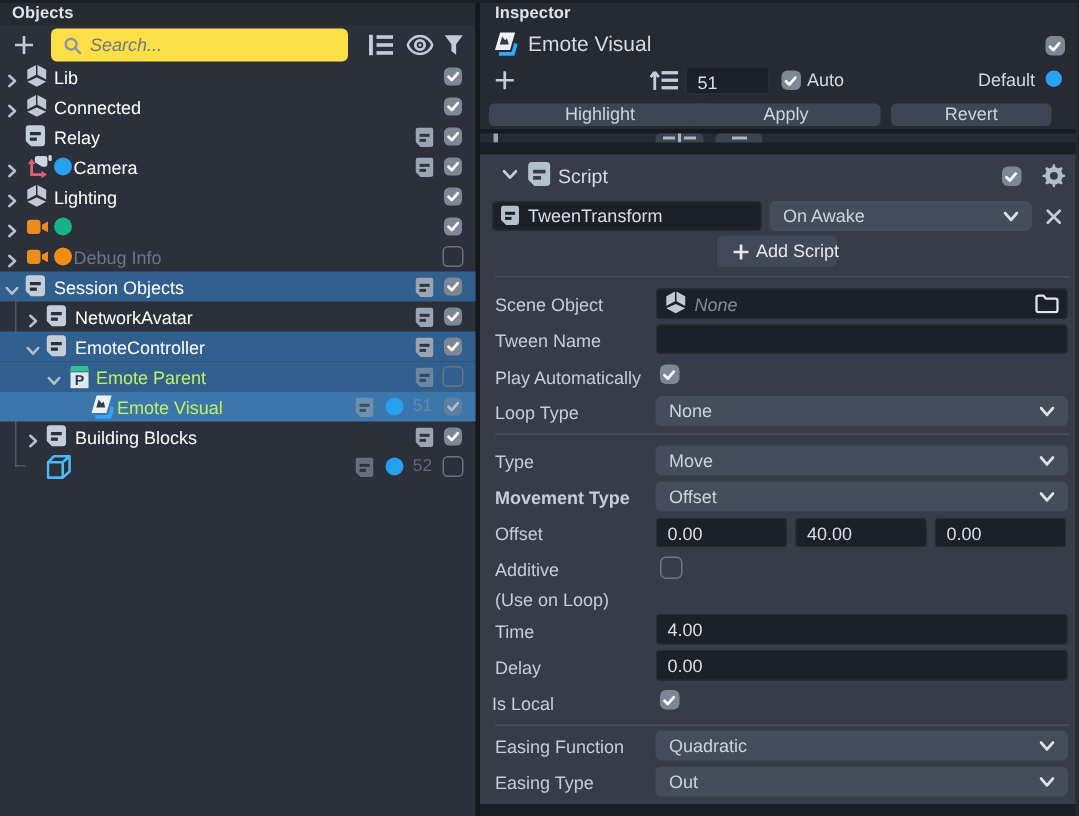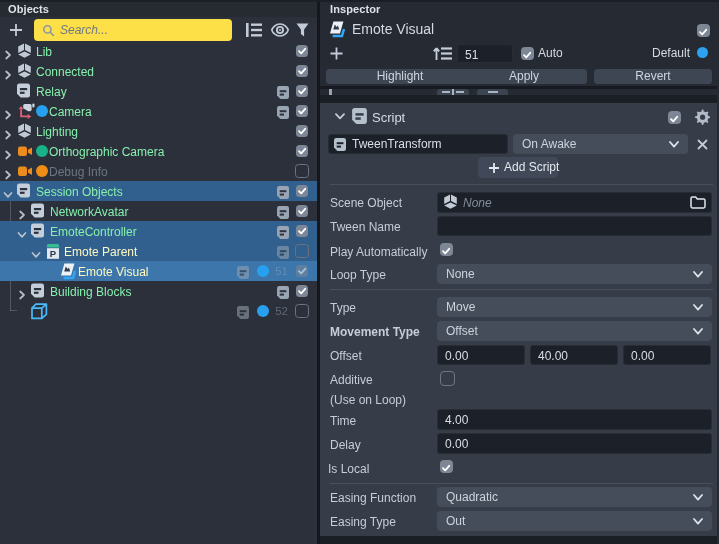--- a/index.html
+++ b/index.html
@@ -9,25 +9,25 @@
   #left{position:absolute;left:0;top:0;width:317px;height:544px;background:#2b303a;}
   #ldiv{position:absolute;left:317px;top:0;width:3px;height:544px;background:#14171c;}
   .phead{font-size:11px;font-weight:bold;color:#dde3eb;letter-spacing:0.1px;}
   
   #searchbox{position:absolute;left:34px;top:19px;width:198px;height:22px;background:#fde047;border-radius:4px;}
   #searchbox .ph{position:absolute;left:26px;top:4px;font-size:12px;font-style:italic;color:#6e7884;}
   
   .row{position:absolute;left:0;width:317px;height:20px;}
   .row .chev{position:absolute;top:5px;width:10px;height:10px;}
   .row .icon{position:absolute;top:2px;width:16px;height:16px;}
-  .row .lbl{position:absolute;top:3.5px;font-size:12px;color:#86efac;white-space:nowrap;}
+  .row .lbl{position:absolute;top:3.5px;font-size:12px;color:#ffffff;white-space:nowrap;}
   .dim .lbl{color:#6d7682;}
   .sel{background:#31608f;}
   .sel2{background:#3d76ab;}
-  .sel.dim .lbl,.sel2.dim .lbl{color:#fef9c3;}
+  .sel.dim .lbl,.sel2.dim .lbl{color:#bef264;}
   .cb{position:absolute;top:4px;left:296px;width:12px;height:12px;border-radius:3.5px;background:#7d8795;}
   .cb svg{position:absolute;left:0;top:0;}
   .cb.off{background:transparent;border:1.5px solid #6b7380;left:295px;top:3px;}
   .mini{position:absolute;top:4px;left:277px;width:12px;height:13px;}
   .dot{position:absolute;top:4px;width:12px;height:12px;border-radius:50%;}
   .num{position:absolute;top:4px;width:18px;font-size:11.5px;text-align:right;}
   
   #right{position:absolute;left:320px;top:0;width:399px;height:544px;background:#262b33;}
   #card{position:absolute;left:320px;top:103px;width:399px;height:433px;background:#363d48;}
   #band1{position:absolute;left:320px;top:95px;width:399px;height:8px;background:#1a1e25;}
@@ -178,21 +178,20 @@
     </div>
     <div class="row" style="top:141px;">
       <div class="chev" style="left:3px;"><svg width="10" height="10" viewBox="0 0 10 10">
           <path d="M3.2 1.5 L7 5 L3.2 8.5" stroke="#b6c0cc" stroke-width="1.7" fill="none" stroke-linecap="round" stroke-linejoin="round"></path>
         </svg></div>
       <div class="icon" style="left:17px;"><svg width="17" height="16" viewBox="0 0 17 16">
           <rect x="1" y="3.5" width="9" height="9.5" rx="2.2" fill="#ec8b1e"></rect>
           <path d="M11 6.8 L15 4.6 L15 11.9 L11 9.7 Z" fill="#ec8b1e"></path>
         </svg></div>
       <div class="dot" style="left:36px;background:#17b287;"></div>
-      <div class="lbl" style="left:49px;">Orthographic Camera</div>
       <div class="cb">
         <svg width="12" height="12" viewBox="0 0 12 12">
           <path d="M3 6.2 L5.2 8.4 L9.2 3.8" stroke="#fff" stroke-width="1.8" fill="none" stroke-linecap="round" stroke-linejoin="round"></path>
         </svg>
       </div>
     </div>
     <div class="row dim" style="top:161px;">
       <div class="chev" style="left:3px;"><svg width="10" height="10" viewBox="0 0 10 10">
           <path d="M3.2 1.5 L7 5 L3.2 8.5" stroke="#b6c0cc" stroke-width="1.7" fill="none" stroke-linecap="round" stroke-linejoin="round"></path>
         </svg></div>
@@ -368,21 +367,21 @@
   </div>
 <div class="ckbx" style="left:521px;top:47px;"><svg width="12" height="12" viewBox="0 0 12 12">
       <path d="M3 6.2 L5.2 8.4 L9.2 3.8" stroke="#fff" stroke-width="1.8" fill="none" stroke-linecap="round" stroke-linejoin="round"></path>
     </svg></div>
 <div class="abs" style="left:538px;top:46px;font-size:12px;color:#d3dae3;">Auto</div>
 <div class="abs" style="left:604px;top:46px;width:86px;text-align:right;font-size:12px;color:#d3dae3;">Default</div>
 <div class="abs" style="left:697px;top:47px;width:11px;height:11px;border-radius:50%;background:#2da1f2;"></div>
 
 <div class="btn" style="left:326px;width:148px;">Highlight</div>
 <div class="btn" style="left:461px;width:126px;">Apply</div>
-<div class="btn" style="left:594px;width:118px;">Revert</div>
+<div class="btn" style="left:594px;width:107px;">Revert</div>
 
 <div class="abs" style="left:320px;top:86px;width:399px;height:2.5px;background:#171a20;"></div>
 <div class="abs" style="left:329px;top:88.5px;width:2.5px;height:6px;background:#99a3b1;"></div>
 <div class="abs" style="left:437px;top:88.5px;width:32px;height:11px;background:#3c4450;border-radius:3px;">
     <div style="position:absolute;left:5px;top:2px;width:8px;height:2.5px;background:#aab4c2;"></div>
     <div style="position:absolute;left:14.5px;top:0;width:2.5px;height:6px;background:#aab4c2;"></div>
     <div style="position:absolute;left:19px;top:2px;width:8px;height:2.5px;background:#aab4c2;"></div>
   </div>
 <div class="abs" style="left:476.5px;top:88.5px;width:31px;height:11px;background:#3c4450;border-radius:3px;">
     <div style="position:absolute;left:11px;top:2px;width:10px;height:2.5px;background:#aab4c2;"></div>

